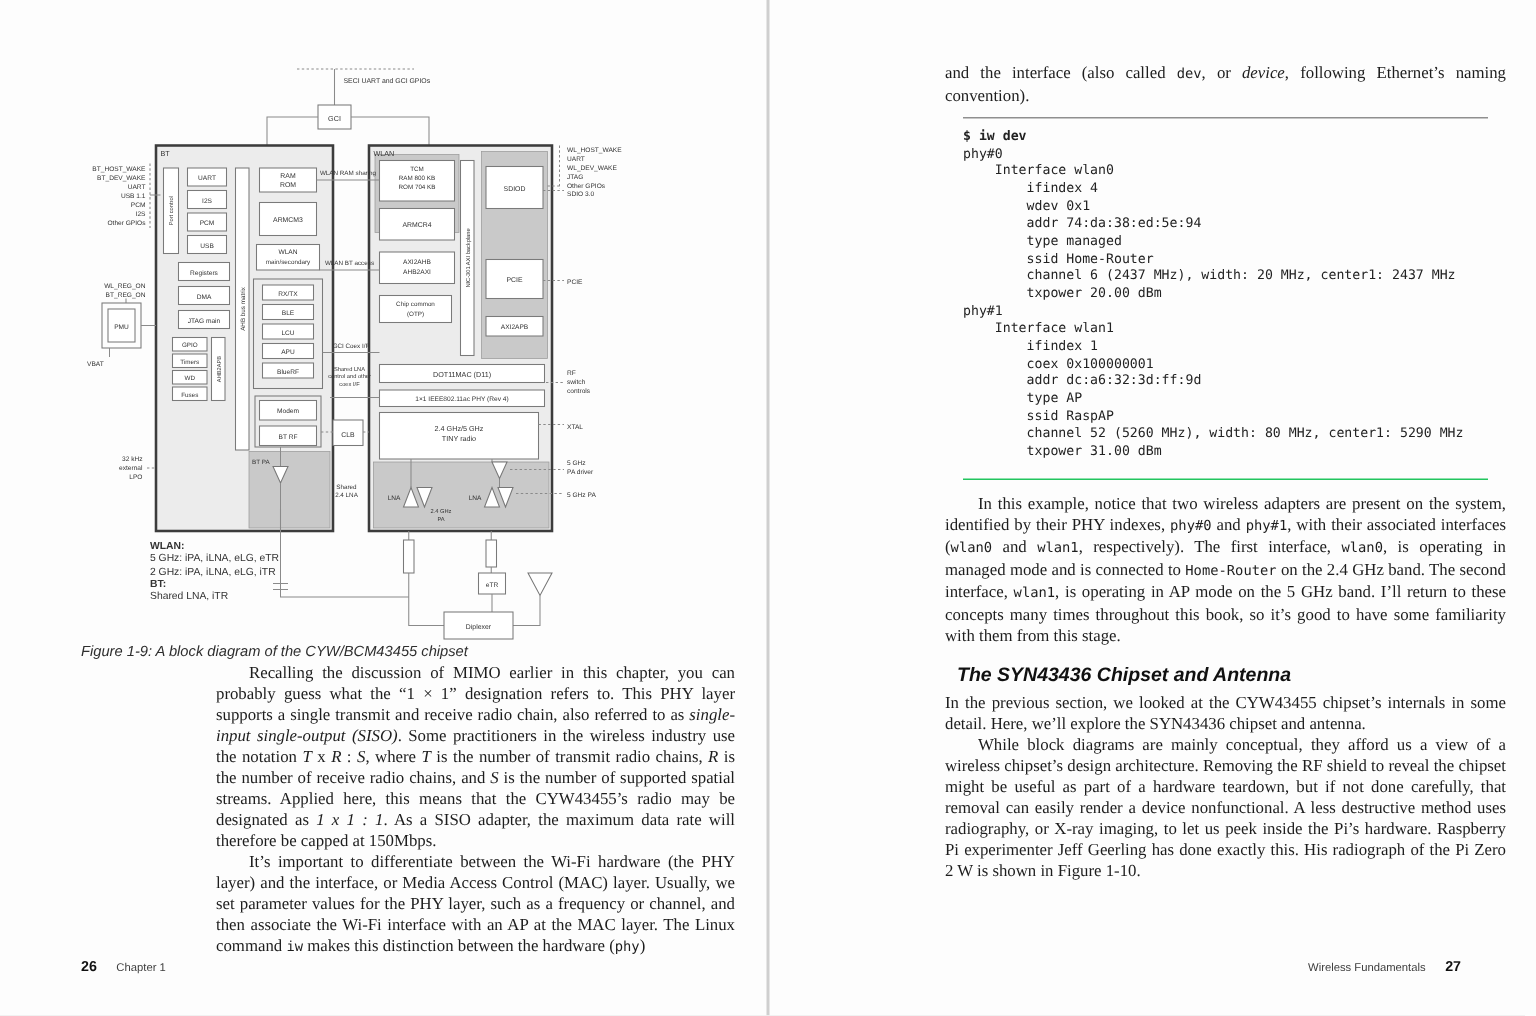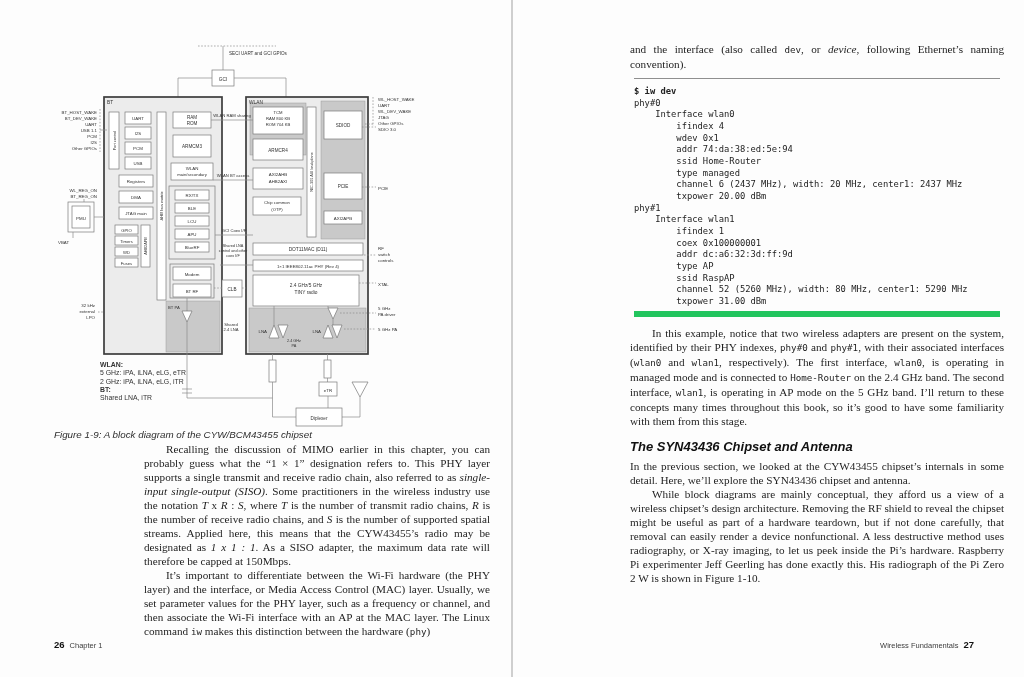--- a/index.html
+++ b/index.html
@@ -18,29 +18,29 @@
 
   
   .body-col{position:absolute;text-align:justify;font:11.2px/14.0px "Liberation Serif",serif;color:#1d1d1d;}
   #left-body{left:120px;top:442px;width:346px;margin-left:24px;}
   #right-body{left:118px;top:42px;width:374px;}
   .para{margin:0;}
   .indent{text-indent:22px;}
   .seg-i{font-style:italic;}
   .seg-c{font-family:"DejaVu Sans Mono",monospace;font-size:9.2px;}
 
-  .code-block{border-top:1px solid #8f8f8f;border-bottom:6px solid #22c55e;
-              padding:7px 0 4px;margin:7px 4px 9px;}
+  .code-block{border-top:1px solid #8f8f8f;border-bottom:1px solid #22c55e;
+              padding:7px 0 12px;margin:7px 12px 9px;}
   .code-line{font:8.8px/11.65px "DejaVu Sans Mono",monospace;white-space:pre;color:#222;}
   .code-line:first-child{font-weight:bold;}
 
-  .section-heading{font:italic 13px "Liberation Sans",sans-serif;font-weight:bold;margin:11px 0 5px;color:#111;}
+  .section-heading{font:italic 13px "Liberation Sans",sans-serif;font-weight:bold;margin:11px 8px 5px;color:#111;}
 
   
-  .footer{position:absolute;top:639px;display:flex;align-items:baseline;gap:5px;justify-content:center;}
+  .footer{position:absolute;top:639px;display:flex;align-items:baseline;gap:13px;justify-content:center;}
   #left-footer{left:54px;}
   #right-footer{right:50px;}
   .folio{font:bold 9.5px "Liberation Sans",sans-serif;color:#111;}
   .footer-label{font:7.5px "Liberation Sans",sans-serif;color:#3d3d3d;}
 
   
   svg text{font-family:"Liberation Sans",sans-serif;fill:#333;}
   .tm{text-anchor:middle;}
   .te{text-anchor:end;}
   .t48{font-size:4.8px;}
@@ -327,22 +327,22 @@
     <div class="body-col" id="right-body">
       <p class="para"><span>and the interface (also called </span><span class="seg-c">dev</span><span>, or </span><span class="seg-i">device</span><span>, following Ethernet’s naming convention).</span></p>
 
       <div class="code-block">
           <div class="code-line">$ iw dev</div>
           <div class="code-line">phy#0</div>
           <div class="code-line">    Interface wlan0</div>
           <div class="code-line">        ifindex 4</div>
           <div class="code-line">        wdev 0x1</div>
           <div class="code-line">        addr 74:da:38:ed:5e:94</div>
+          <div class="code-line">        type managed</div>
           <div class="code-line">        ssid Home-Router</div>
-          <div class="code-line">        type managed</div>
           <div class="code-line">        channel 6 (2437 MHz), width: 20 MHz, center1: 2437 MHz</div>
           <div class="code-line">        txpower 20.00 dBm</div>
           <div class="code-line">phy#1</div>
           <div class="code-line">    Interface wlan1</div>
           <div class="code-line">        ifindex 1</div>
           <div class="code-line">        coex 0x100000001</div>
           <div class="code-line">        addr dc:a6:32:3d:ff:9d</div>
           <div class="code-line">        type AP</div>
           <div class="code-line">        ssid RaspAP</div>
           <div class="code-line">        channel 52 (5260 MHz), width: 80 MHz, center1: 5290 MHz</div>

